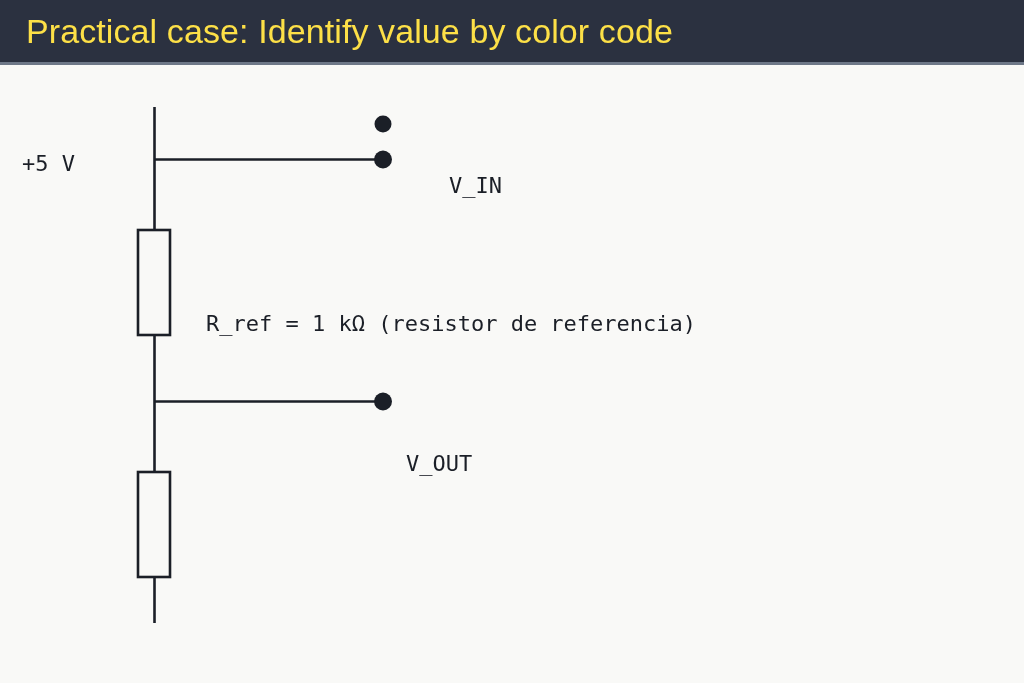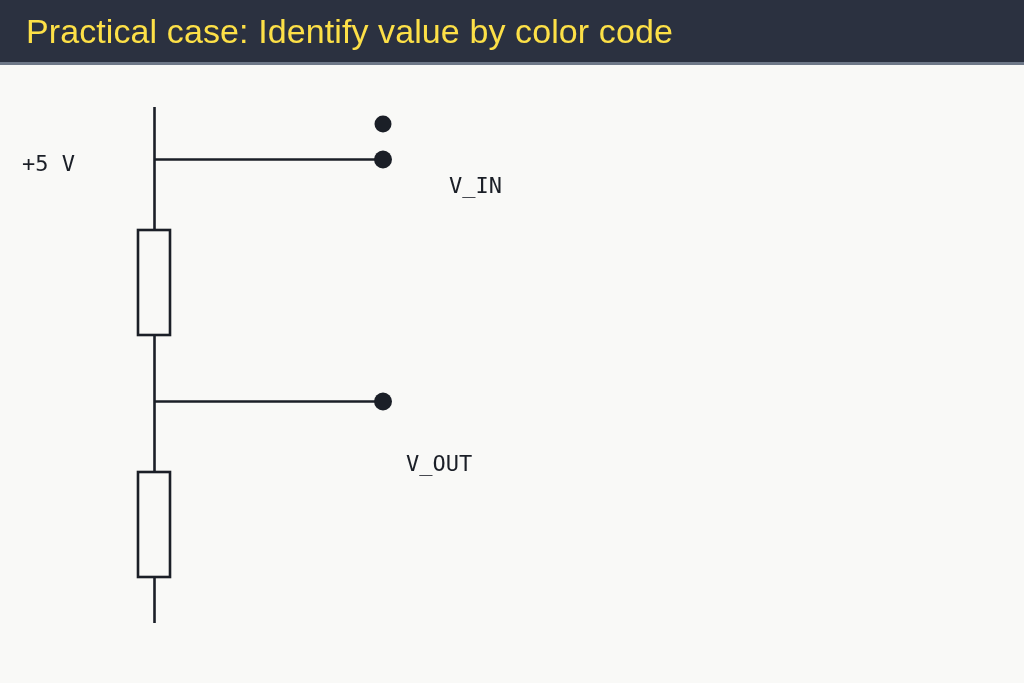--- a/index.html
+++ b/index.html
@@ -134,18 +134,19 @@
 
       <circle cx="383" cy="96.5" r="9" fill="#1b1f27"></circle>
 
       <circle cx="383" cy="338.5" r="9" fill="#1b1f27"></circle>
     </svg>
 
     <div class="label mono-22" id="label-supply">+5 V</div>
 
     <div class="label mono-22" id="label-vin">V_IN</div>
 
+    <div class="label mono-22" id="label-rref">R_ref = 1 kΩ (resistor de referencia)</div>
 
     <div class="label mono-22" id="label-vout">V_OUT</div>
 
 
   </div>
 </div>
 
 </body></html>

